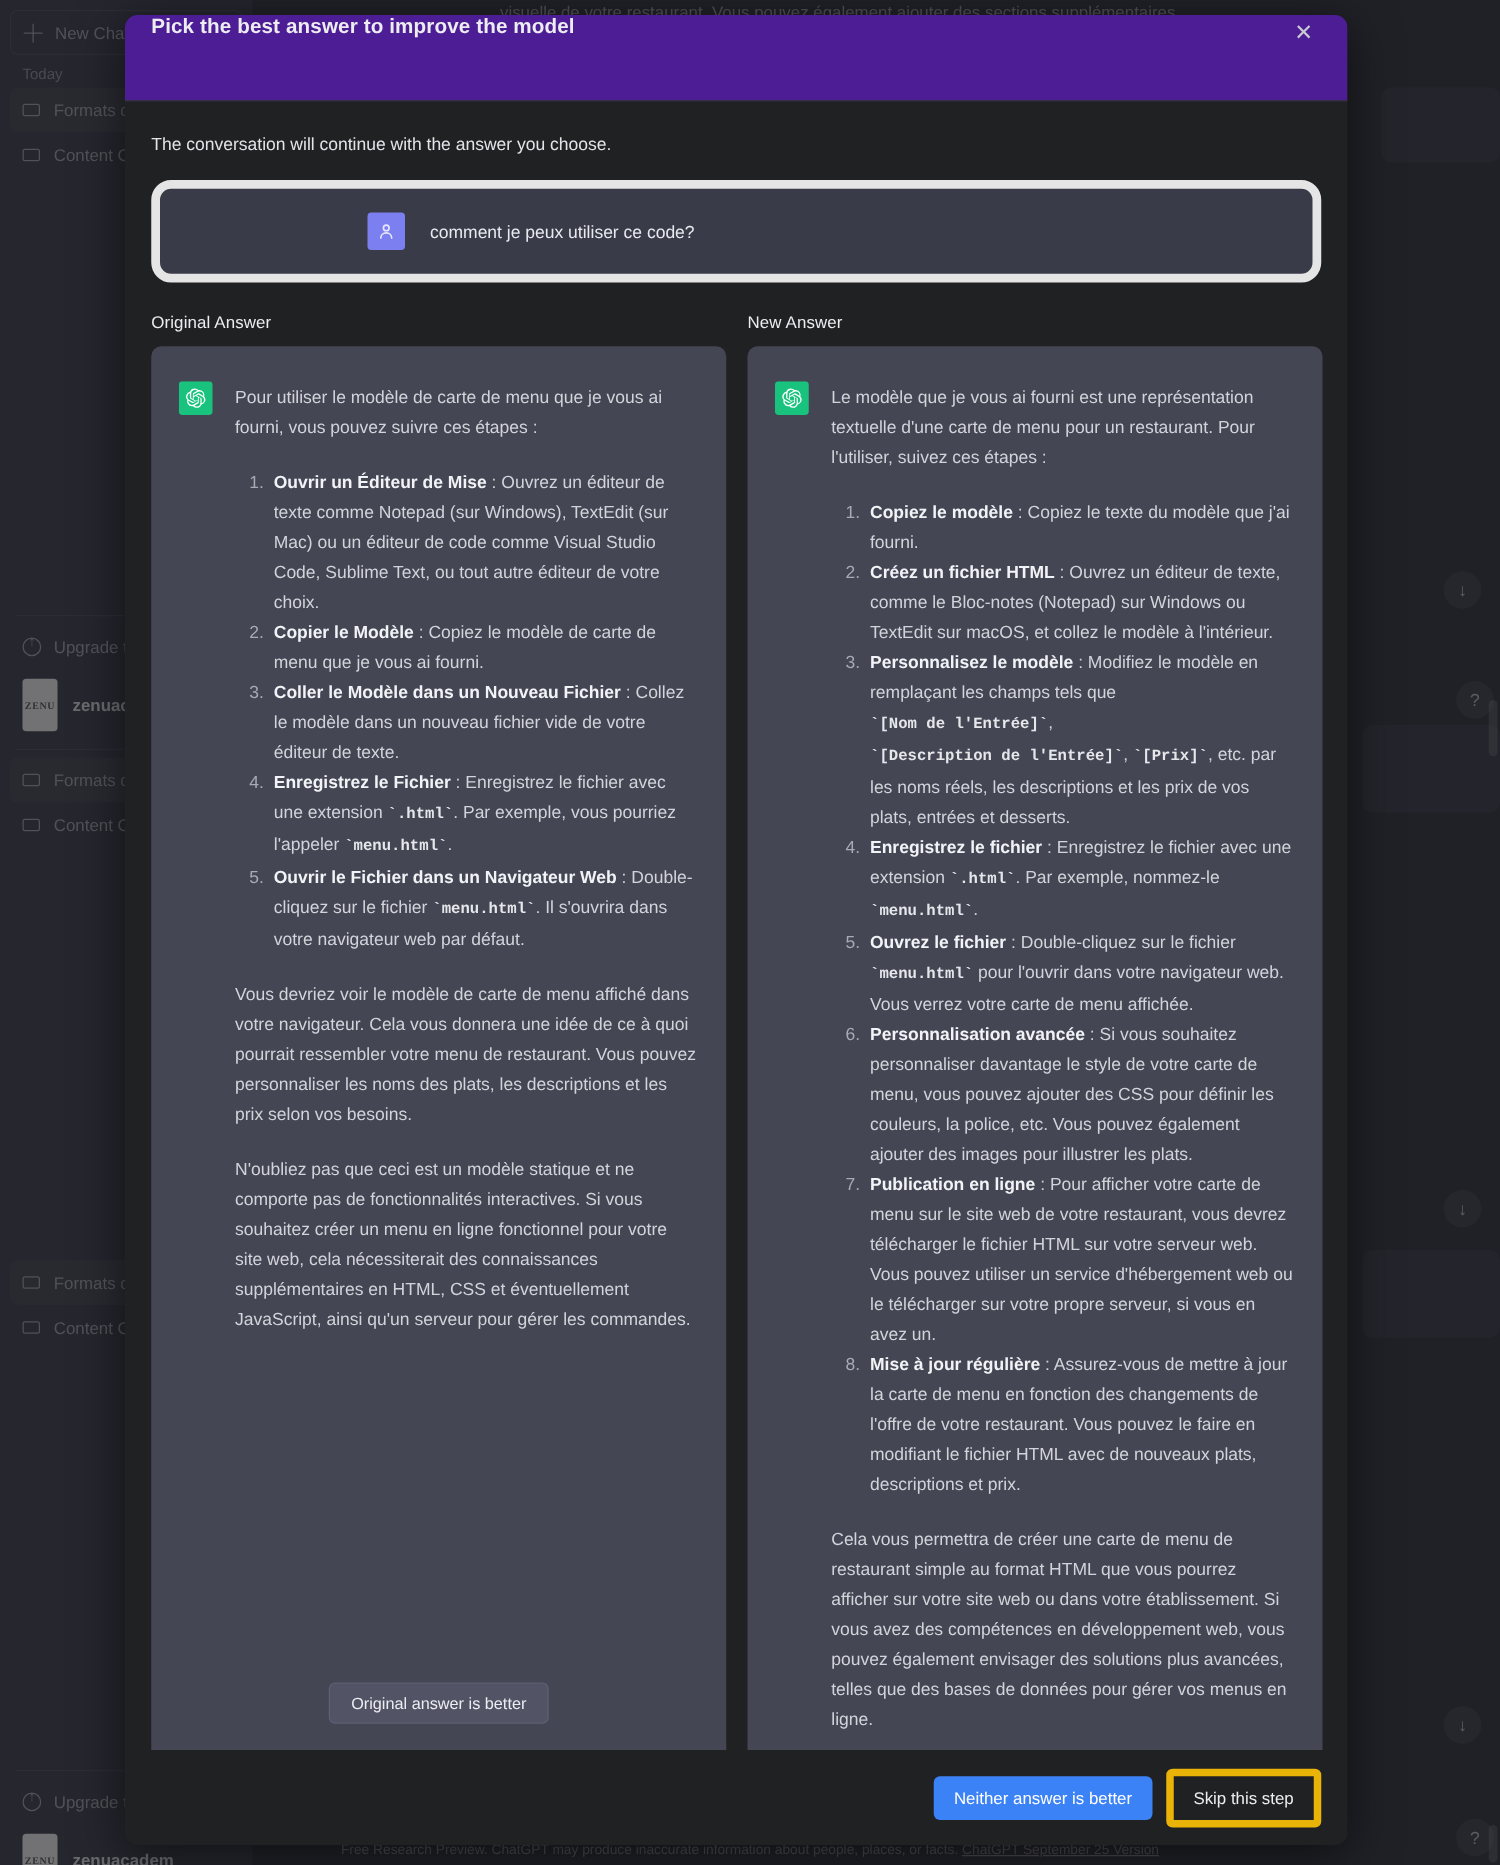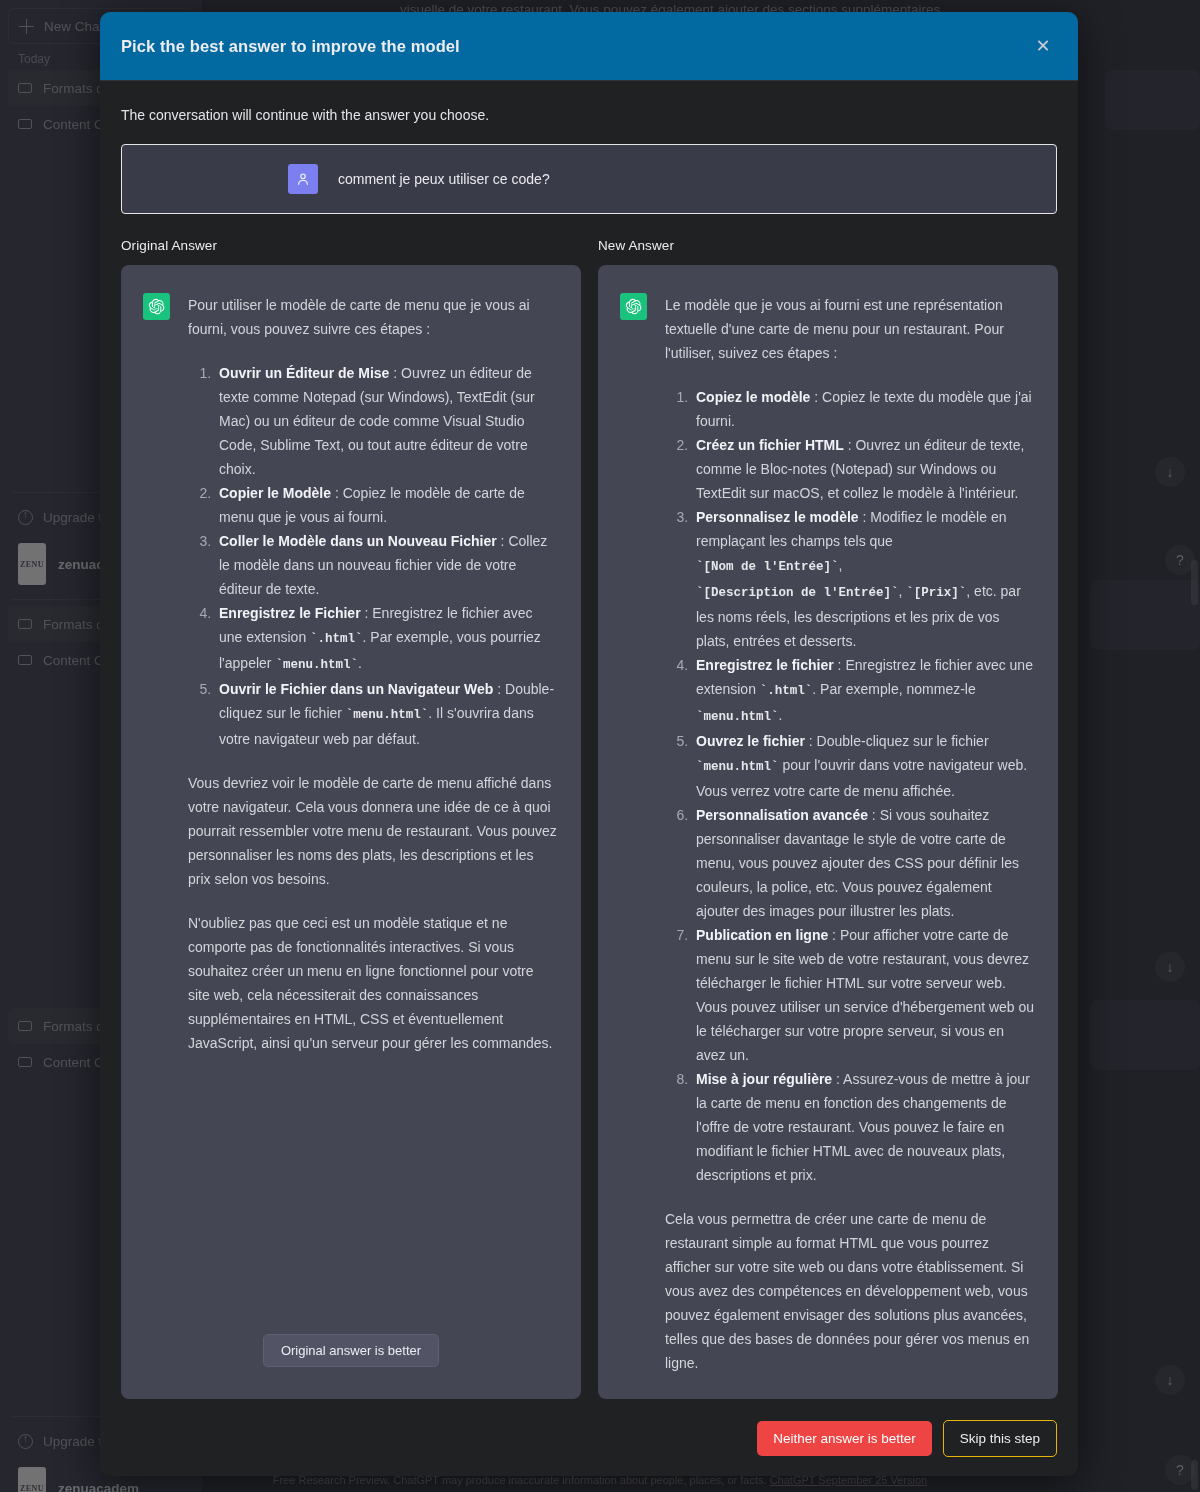--- a/index.html
+++ b/index.html
@@ -83,36 +83,36 @@
     position: absolute; left: 100px; top: 12px;
     width: 978px; height: 1464px;
     background: #202123;
     border-radius: 10px;
     box-shadow: 0 8px 40px rgba(0,0,0,.55);
     overflow: hidden;
     display: flex; flex-direction: column;
   }
   .modal-header {
     height: 69px; flex: 0 0 69px;
-    display: flex; align-items: center; justify-content: space-between;
+    display: flex; align-items: flex-start; justify-content: space-between;
     padding: 0 21px 0 21px;
     border-bottom: 1px solid #32333a;
-    background: #0369a1;
+    background: #4c1d95;
   }
   .modal-title { font-size: 16.5px; font-weight: bold; color: #ececf1; letter-spacing: .1px; }
   .close-btn {
     width: 28px; height: 28px; display:flex; align-items:center; justify-content:center;
     color: #c9cad3; font-size: 18px; line-height: 1; cursor: pointer;
     background: none; border: none; font-family: "Liberation Sans", sans-serif;
   }
   .modal-body { flex: 1 1 auto; padding: 26px 21px 0 21px; overflow: hidden; }
   .subtitle { font-size: 14px; color: #e3e4e9; margin-bottom: 21px; }
 
   .prompt-box {
-    border: 1px solid #e5e5e5; border-radius: 4px;
+    border: 7px solid #e5e5e5; border-radius: 16px;
     background: #3a3b48;
     padding: 19px 18px;
     display: flex; align-items: flex-start; gap: 20px;
     margin-bottom: 24px;
   }
   .prompt-spacer { width: 128px; flex: 0 0 128px; }
   .user-avatar {
     width: 30px; height: 30px; flex: 0 0 30px; border-radius: 3px;
     background: #7b7ff0; display:flex; align-items:center; justify-content:center;
   }
@@ -157,27 +157,27 @@
     color: #ececf1; font-size: 13px; padding: 8px 17px; cursor: pointer;
     font-family: "Liberation Sans", sans-serif;
   }
 
   .modal-footer {
     flex: 0 0 auto; height: 76px;
     display: flex; align-items: center; justify-content: flex-end; gap: 11px;
     padding: 0 21px;
   }
   .btn-green {
-    background: #ef4444; color: #fff; border: none; border-radius: 5px;
+    background: #3b82f6; color: #fff; border: none; border-radius: 5px;
     font-size: 13.5px; padding: 10px 16px; cursor: pointer;
     font-family: "Liberation Sans", sans-serif;
   }
   .btn-outline {
     background: transparent; color: #ececf1;
-    border: 1px solid #eab308; border-radius: 5px;
+    border: 6px solid #eab308; border-radius: 5px;
     font-size: 13.5px; padding: 10px 16px; cursor: pointer;
     font-family: "Liberation Sans", sans-serif;
   }
 </style>
 </head>
 <body>
 
 <div id="backdrop">
 
   <div class="bg-top-text">visuelle de votre restaurant. Vous pouvez également ajouter des sections supplémentaires</div>

